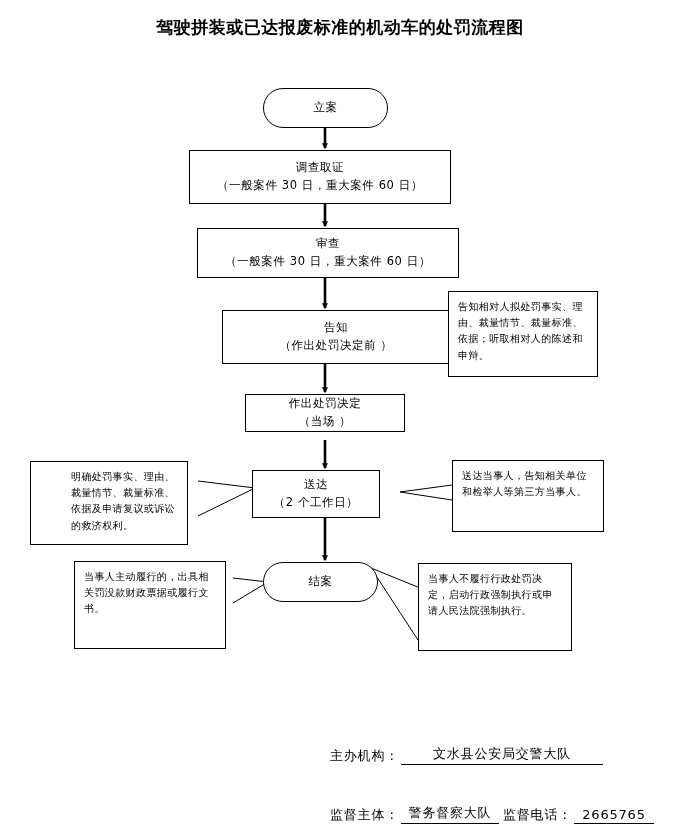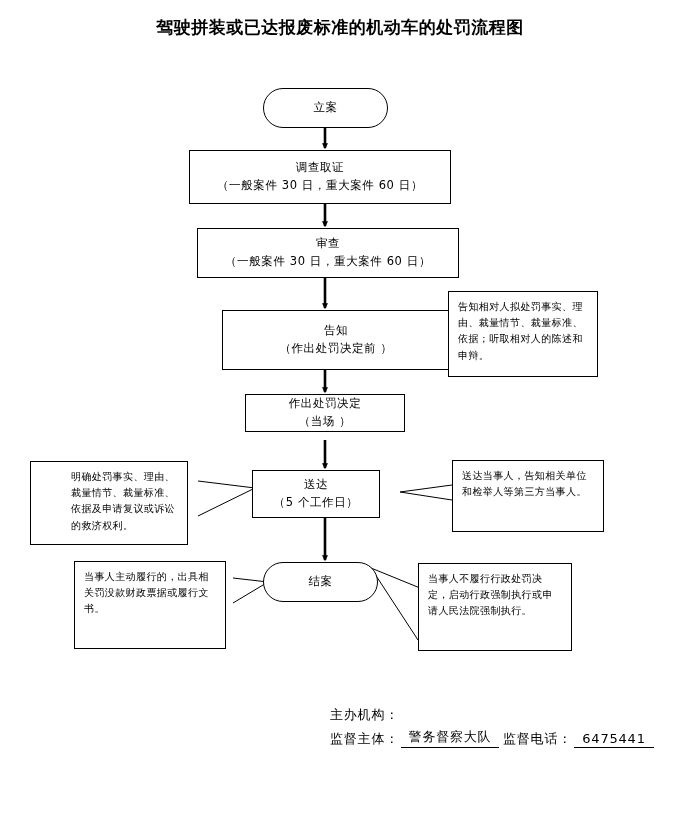--- a/index.html
+++ b/index.html
@@ -84,20 +84,21 @@
   .footer {
     position: absolute;
     font-size: 13px;
     letter-spacing: 0.8px;
     white-space: nowrap;
   }
   .footer-row {
     display: flex;
     align-items: flex-end;
     margin-bottom: 4px;
+    margin-top: 39px;
   }
   .f-label { padding-right: 2px; }
   .f-value {
     border-bottom: 1px solid #000000;
     text-align: center;
     padding: 0 3px 1px 3px;
   }
   .f-value.wide { min-width: 196px; }
   .f-value.mid  { min-width: 92px; }
   .f-value.num  { min-width: 74px; font-family: "DejaVu Sans", "Liberation Sans", sans-serif; }
@@ -148,54 +149,55 @@
   <div class="node" style="left:189px; top:150px; width:262px; height:54px;">
     <span class="l1">调查取证</span>
     <span class="l2">（一般案件 30 日，重大案件 60 日）</span>
   </div>
 
   <div class="node" style="left:189px; top:228px; width:262px; height:50px;margin-left:8px;">
     <span class="l1">审查</span>
     <span class="l2">（一般案件 30 日，重大案件 60 日）</span>
   </div>
 
-  <div class="node" style="left:222px; top:310px; width:228px; height:60px;">
+  <div class="node" style="left:222px; top:310px; width:228px; height:54px;">
     <span class="l1">告知</span>
     <span class="l2">（作出处罚决定前 ）</span>
   </div>
 
   <div class="node" style="left:245px; top:394px; width:160px; height:38px;">
     <span class="l1">作出处罚决定</span>
     <span class="l2">（当场 ）</span>
   </div>
 
   <div class="node" style="left:252px; top:470px; width:128px; height:48px;">
     <span class="l1">送达</span>
-    <span class="l2">（5 个工作日）</span>
+    <span class="l2">（2 个工作日）</span>
   </div>
 
   <div class="node rounded" style="left:263px; top:562px; width:115px; height:40px;">
     <span class="l1">结案</span>
   </div>
 
   <div class="note" style="left:448px; top:291px; width:150px; height:86px;">告知相对人拟处罚事实、理由、裁量情节、裁量标准、依据；听取相对人的陈述和申辩。</div>
 
   <div class="note" style="left:30px; top:461px; width:158px; height:84px;padding-left:40px;">明确处罚事实、理由、裁量情节、裁量标准、依据及申请复议或诉讼的救济权利。</div>
 
   <div class="note" style="left:452px; top:460px; width:152px; height:72px;">送达当事人，告知相关单位和检举人等第三方当事人。</div>
 
   <div class="note" style="left:418px; top:563px; width:154px; height:88px;">当事人不履行行政处罚决定，启动行政强制执行或申请人民法院强制执行。</div>
 
   <div class="note" style="left:74px; top:561px; width:152px; height:88px;">当事人主动履行的，出具相关罚没款财政票据或履行文书。</div>
 
   <div class="footer" style="left:330px; top:706px;">
     <div class="footer-row">
       <span class="f-label">主办机构：</span>
+      <span class="f-value wide">文水县公安局交警大队</span>
     </div>
     <div class="footer-row">
       <span class="f-label">监督主体：</span>
       <span class="f-value mid">警务督察大队</span>
       <span class="f-label" style="padding-left:4px;">监督电话：</span>
-      <span class="f-value num">6475441</span>
+      <span class="f-value num">2665765</span>
     </div>
   </div>
 
 </div>
 
 </body></html>

